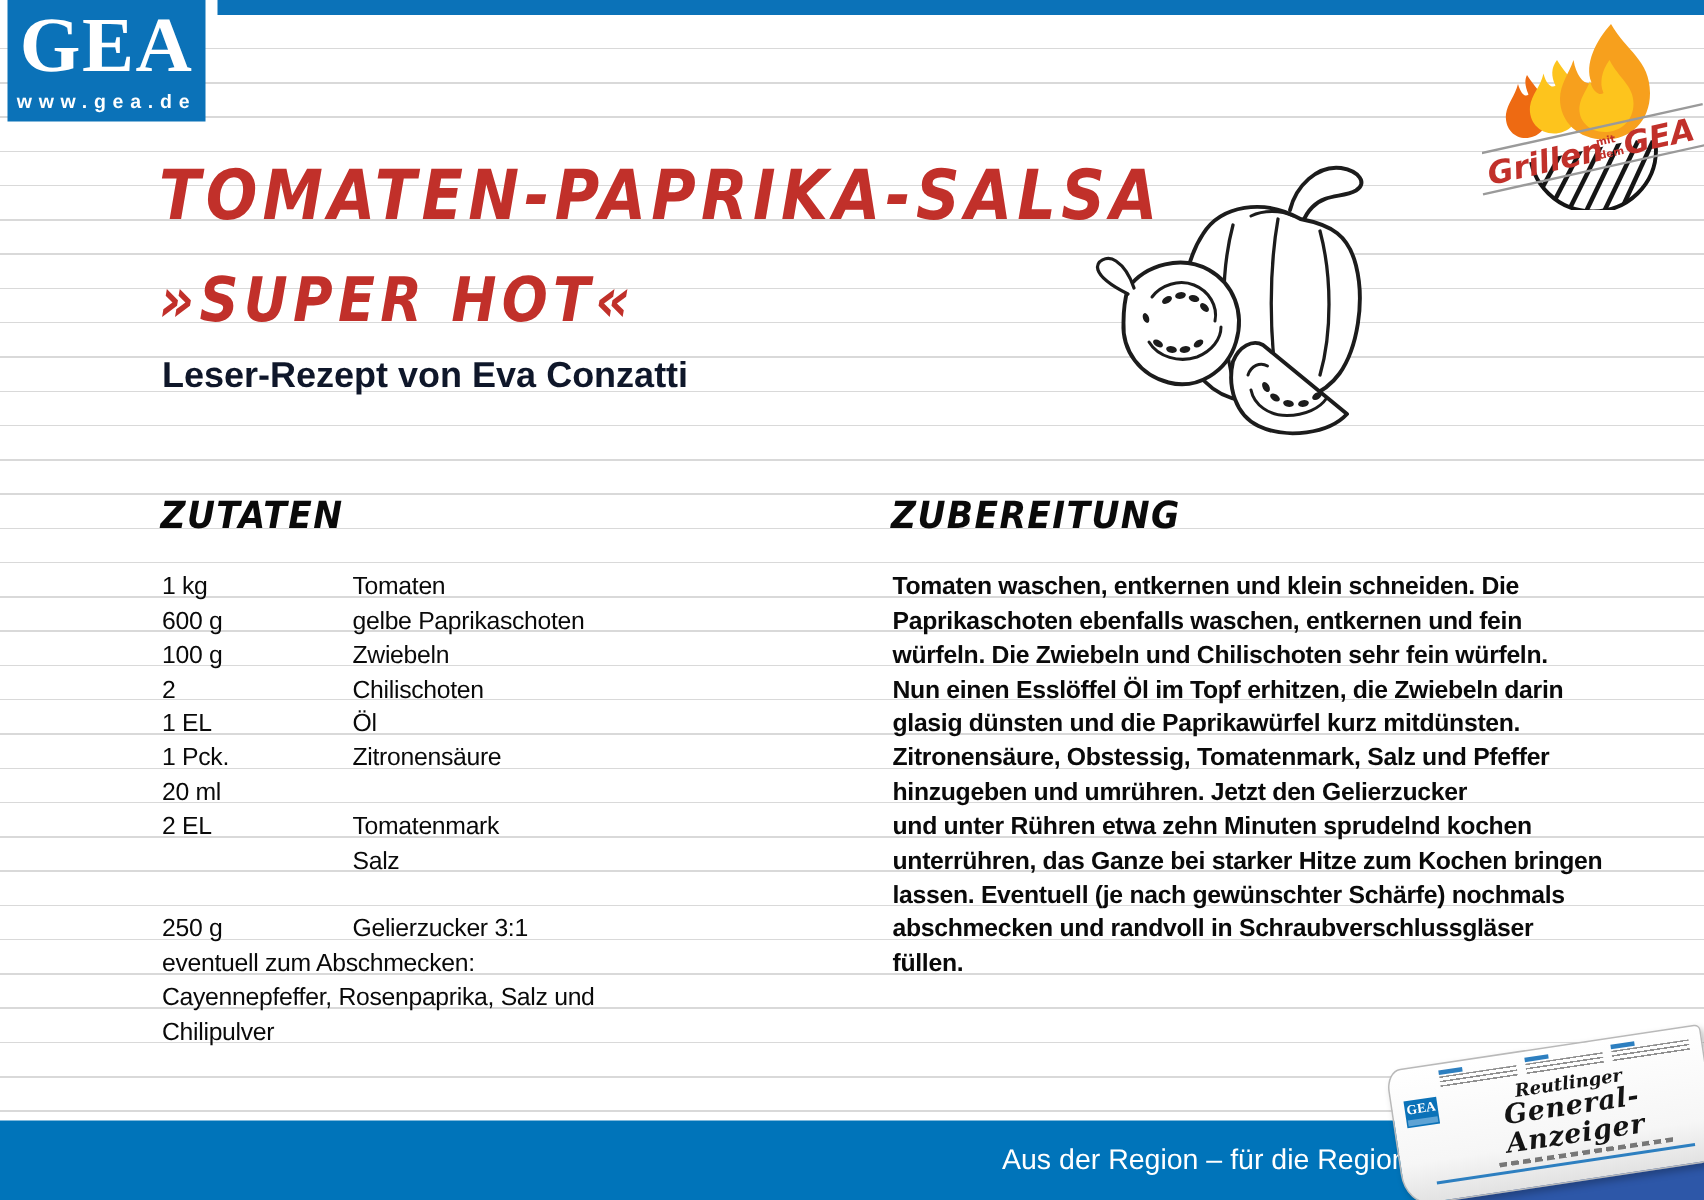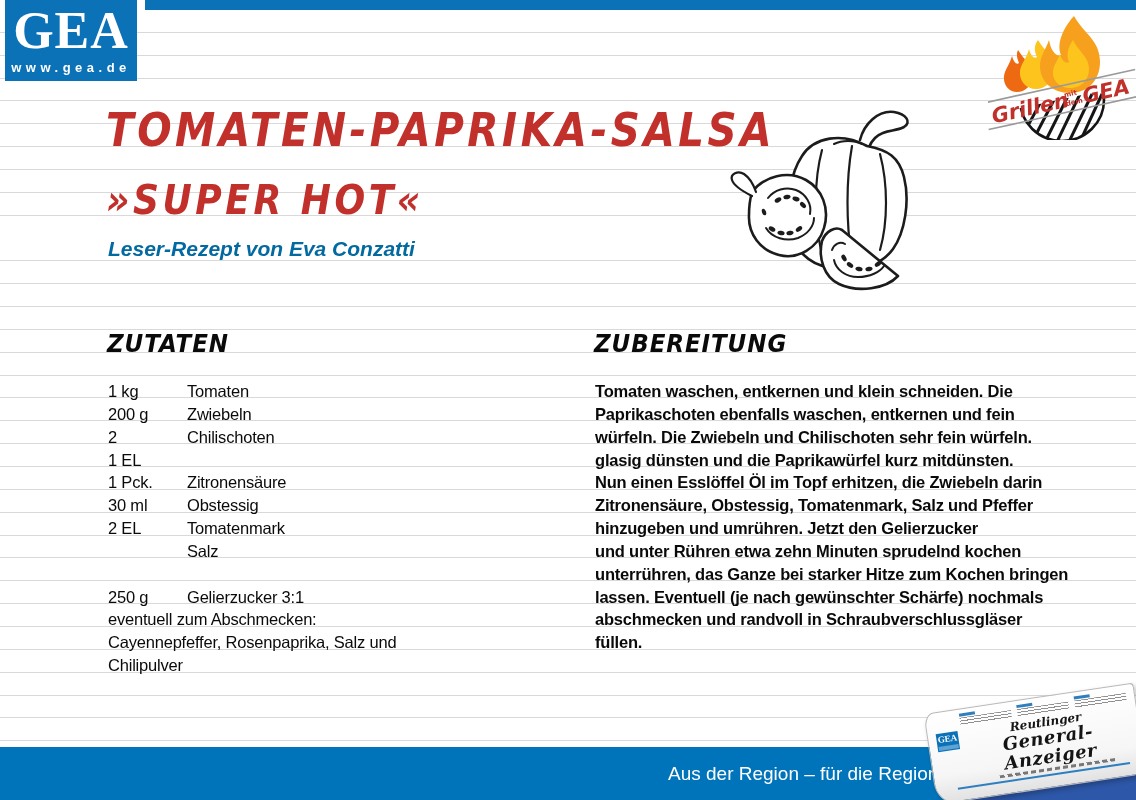--- a/index.html
+++ b/index.html
@@ -38,38 +38,38 @@
   .title-main, .title-sub {
     position:absolute; left:106px; color:#c1302a;
     font-family:"DejaVu Sans", sans-serif; font-weight:bold; font-style:italic;
     transform:scaleX(0.88); transform-origin:left center;
     letter-spacing:4px; white-space:nowrap;
   }
   .title-main { top:103px; font-size:46px; }
   .title-sub  { top:176px; font-size:41px; }
   .byline {
     position:absolute; left:108px; top:237px;
-    font-size:21px; font-weight:bold; color:#0369a1; white-space:nowrap;font-style:italic;
+    font-size:24px; font-weight:bold; color:#0f172a; white-space:nowrap;
   }
   
   .veg-illustration { position:absolute; left:722px; top:100px; width:212px; height:198px; }
   
   .section-heading {
     position:absolute; top:329px; color:#0a0a0a;
     font-family:"DejaVu Sans", sans-serif; font-weight:bold; font-style:italic;
     font-size:25px; letter-spacing:1px;
     transform:scaleX(0.92); transform-origin:left center; white-space:nowrap;
   }
   .heading-zutaten { left:107px; }
   .heading-zubereitung { left:594px; }
   
   .ingredients-block { position:absolute; left:108px; top:380px; width:440px; }
   .ingredient-row { display:flex; height:22.85px; line-height:22.85px; }
   .ingredient-row .amount { width:79px; flex:0 0 79px; }
-  .ingredient-row .name { flex:1; }
+  .ingredient-row .name { flex:1;margin-left:48px; }
   .ingredients-block, .prep-block, .note-line {
     font-size:16.5px; letter-spacing:-0.2px; color:#0a0a0a;
   }
   .note-line { height:22.85px; line-height:22.85px; white-space:nowrap; }
   
   .prep-block { position:absolute; left:595px; top:380px; width:450px;font-weight:bold; }
   .prep-line { height:22.85px; line-height:22.85px; white-space:nowrap; }
   
   .footer-bar { position:absolute; left:0; right:0; top:747px; height:53px; background:#0074ba; }
   .footer-patch { position:absolute; left:966px; top:747px; width:170px; height:53px; background:#2d57a8; }
@@ -216,43 +216,47 @@
 <div class="section-heading heading-zubereitung">ZUBEREITUNG</div>
 
 <div class="ingredients-block">
   <div>
 
       <div class="ingredient-row">
         <span class="amount">1 kg</span>
         <span class="name">Tomaten</span>
       </div>
 
-
-      <div class="ingredient-row">
-        <span class="amount">200 g</span>
+      <div class="ingredient-row">
+        <span class="amount">600 g</span>
+        <span class="name">gelbe Paprikaschoten</span>
+      </div>
+
+      <div class="ingredient-row">
+        <span class="amount">100 g</span>
         <span class="name">Zwiebeln</span>
       </div>
 
       <div class="ingredient-row">
         <span class="amount">2</span>
         <span class="name">Chilischoten</span>
       </div>
 
       <div class="ingredient-row">
         <span class="amount">1 EL</span>
+        <span class="name">Öl</span>
       </div>
 
       <div class="ingredient-row">
         <span class="amount">1 Pck.</span>
         <span class="name">Zitronensäure</span>
       </div>
 
       <div class="ingredient-row">
-        <span class="amount">30 ml</span>
-        <span class="name">Obstessig</span>
+        <span class="amount">20 ml</span>
       </div>
 
       <div class="ingredient-row">
         <span class="amount">2 EL</span>
         <span class="name">Tomatenmark</span>
       </div>
 
       <div class="ingredient-row">
         <span class="amount"></span>
         <span class="name">Salz</span>
@@ -278,23 +282,23 @@
 </div>
 
 <div class="prep-block">
 
     <div class="prep-line">Tomaten waschen, entkernen und klein schneiden. Die</div>
 
     <div class="prep-line">Paprikaschoten ebenfalls waschen, entkernen und fein</div>
 
     <div class="prep-line">würfeln. Die Zwiebeln und Chilischoten sehr fein würfeln.</div>
 
+    <div class="prep-line">Nun einen Esslöffel Öl im Topf erhitzen, die Zwiebeln darin</div>
+
     <div class="prep-line">glasig dünsten und die Paprikawürfel kurz mitdünsten.</div>
-
-    <div class="prep-line">Nun einen Esslöffel Öl im Topf erhitzen, die Zwiebeln darin</div>
 
     <div class="prep-line">Zitronensäure, Obstessig, Tomatenmark, Salz und Pfeffer</div>
 
     <div class="prep-line">hinzugeben und umrühren. Jetzt den Gelierzucker</div>
 
     <div class="prep-line">und unter Rühren etwa zehn Minuten sprudelnd kochen</div>
 
     <div class="prep-line">unterrühren, das Ganze bei starker Hitze zum Kochen bringen</div>
 
     <div class="prep-line">lassen. Eventuell (je nach gewünschter Schärfe) nochmals</div>

